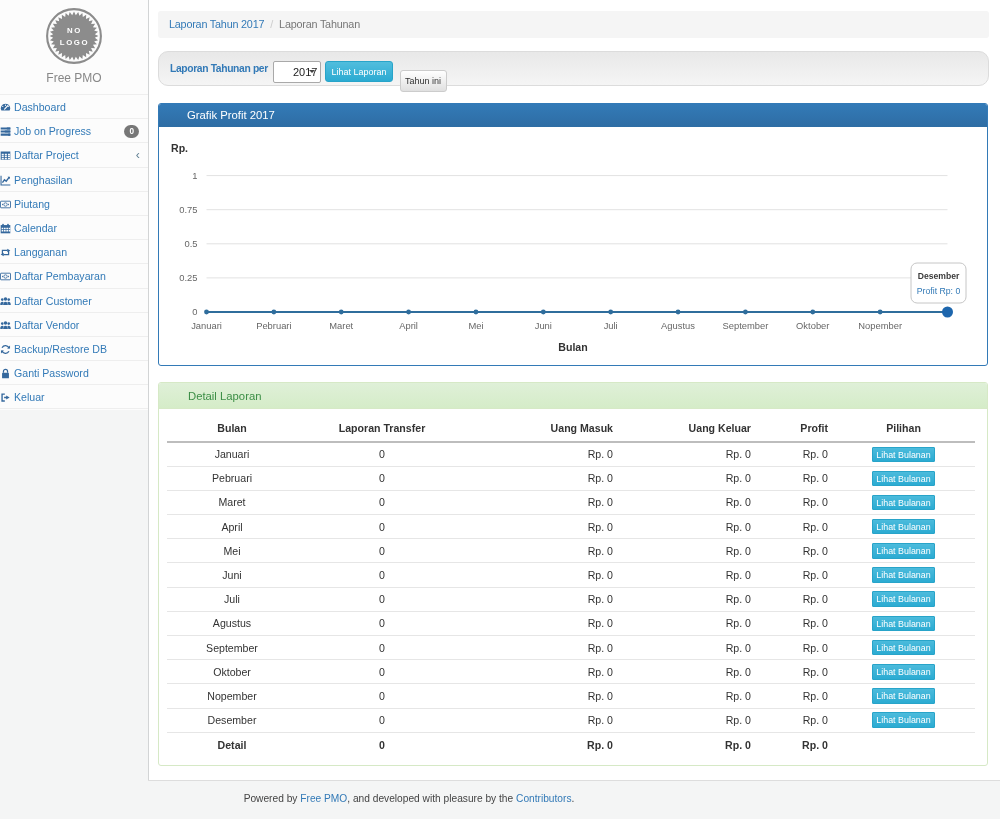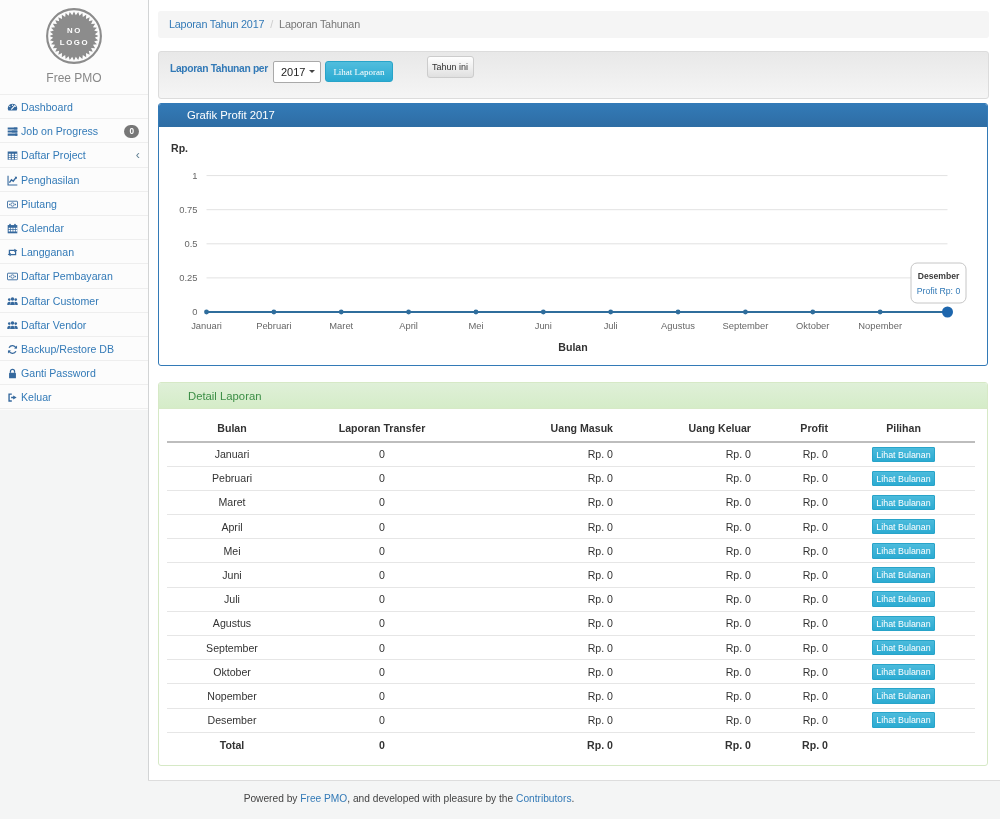--- a/index.html
+++ b/index.html
@@ -6,36 +6,36 @@
 html,body { width:1000px; height:819px; }
 body { font-family:"Liberation Sans", sans-serif; background:#f4f5f5; position:relative; overflow:hidden; }
 #content-bg { position:absolute; left:148px; top:0; width:852px; height:781px; background:#fff; }
 #vline { position:absolute; left:148px; top:0; width:1px; height:781px; background:#d2d4d5; }
 #footline { position:absolute; left:148px; top:780px; width:852px; height:1px; background:#ddd; }
 
 #sidebar { position:absolute; left:0; top:0; width:148px; height:410px; background:#fcfcfc; }
 #logo { position:absolute; left:44px; top:6px; }
 #brand { position:absolute; left:0; top:71px; width:148px; text-align:center; font-size:12px; color:#888; }
 #menu { position:absolute; left:0; top:94px; width:148px; border-top:1px solid #eee; }
-.mi { height:24.2px; line-height:24.2px; border-bottom:1px solid #eee; padding-left:7px; font-size:10.6px; color:#337ab7; white-space:nowrap; position:relative; }
+.mi { height:24.2px; line-height:24.2px; border-bottom:1px solid #eee; padding-left:0; font-size:10.6px; color:#337ab7; white-space:nowrap; position:relative; }
 .mi svg { vertical-align:-2px; margin-right:3px; width:11px; height:11px; }
 .badge { position:absolute; right:9px; top:5.5px; background:#777; color:#fff; font-size:8.2px; font-weight:bold; border-radius:8px; padding:0 5px; height:13px; line-height:13px; }
 .chev { position:absolute; right:8px; top:0; color:#5f7f92; font-size:12.5px; line-height:24.2px; }
 
 #crumb { position:absolute; left:158px; top:11px; width:831px; height:27px; background:#f5f5f5; border-radius:3px; font-size:10.8px; letter-spacing:-0.2px; line-height:27px; padding-left:11px; color:#ccc; }
 #crumb a { color:#337ab7; text-decoration:none; }
 #crumb .cur { color:#777; }
 
-#well { position:absolute; left:158px; top:51px; width:831px; height:48px; border:1px solid #dcdcdc; border-radius:3px; background:linear-gradient(to bottom,#e8e8e8 0,#f5f5f5 100%); }
+#well { position:absolute; left:158px; top:51px; width:831px; height:35px; border:1px solid #dcdcdc; border-radius:10px; background:linear-gradient(to bottom,#e8e8e8 0,#f5f5f5 100%); }
 #well .lbl { position:absolute; left:11px; top:0; line-height:33px; font-size:10.3px; letter-spacing:-0.35px; font-weight:bold; color:#337ab7; }
-#sel { position:absolute; left:114px; top:8.5px; width:48px; height:22px; background:#fff; border:1px solid #a9a9a9; border-radius:2px; font-size:11px; color:#222; line-height:20px; padding-left:7px; }
+#sel { position:absolute; left:114px; top:8.5px; width:48px; height:22px; background:#fff; border:1px solid #a9a9a9; border-radius:2px; font-size:11px; color:#222; line-height:20px; padding-left:19px; }
 #sel .car { position:absolute; right:5px; top:8px; width:0; height:0; border-left:3px solid transparent; border-right:3px solid transparent; border-top:3.5px solid #444; }
 .btn { position:absolute; height:21.5px; border-radius:3px; font-size:9px; text-align:center; line-height:20.5px; }
-#btn-lihat { left:166px; top:8.8px; width:68px; background:linear-gradient(to bottom,#51bddd 0,#2babd2 100%); border:1px solid #28a4c9; color:#fff;font-family:Liberation Serif, serif; }
-#btn-tahun { left:240.5px; top:4px; width:47px; background:linear-gradient(to bottom,#fff 0,#e0e0e0 100%); border:1px solid #ccc; color:#333;margin-left:27px; }
+#btn-lihat { left:166px; top:8.8px; width:68px; background:linear-gradient(to bottom,#51bddd 0,#2babd2 100%); border:1px solid #28a4c9; color:#fff; }
+#btn-tahun { left:240.5px; top:18px; width:47px; background:linear-gradient(to bottom,#fff 0,#e0e0e0 100%); border:1px solid #ccc; color:#333; }
 
 .panel { position:absolute; left:158px; width:830px; border-radius:3px; }
 #p1 { top:103px; height:263px; border:1px solid #337ab7; background:#fff; }
 #p1 .hd { height:23px; background:linear-gradient(to bottom,#337ab7 0,#2e6da4 100%); border-radius:2px 2px 0 0; color:#fff; font-size:11.3px; line-height:23px; padding-left:28px; }
 #p2 { top:382px; height:384px; border:1px solid #d6e9c6; background:#fff; }
 #p2 .hd { height:26px; background:linear-gradient(to bottom,#dff0d8 0,#d5ecc8 100%); border-bottom:1px solid #d6e9c6; border-radius:2px 2px 0 0; color:#3c8e46; font-size:11.3px; line-height:26px; padding-left:29px; }
 
 #tbl { margin:6px 0 0 8px; border-collapse:collapse; table-layout:fixed; width:808px; font-size:10.6px; color:#333; }
 #tbl th { font-weight:bold; height:27px; border-bottom:2px solid #bdbdbd; }
 #tbl td { height:24.2px; border-top:1px solid #e6e6e6; }
@@ -285,21 +285,21 @@
         </tr>
         <tr>
           <td class="c">Desember</td>
           <td class="c">0</td>
           <td class="r">Rp. 0</td>
           <td class="r">Rp. 0</td>
           <td class="r">Rp. 0</td>
           <td class="c"><span class="btnxs">Lihat Bulanan</span></td>
         </tr>
         <tr style="font-weight:bold">
-          <td class="c">Total</td>
+          <td class="c">Detail</td>
           <td class="c">0</td>
           <td class="r">Rp. 0</td>
           <td class="r">Rp. 0</td>
           <td class="r">Rp. 0</td>
           <td></td>
         </tr>
       </tbody>
   </table>
 </div>
 <div id="footer">

